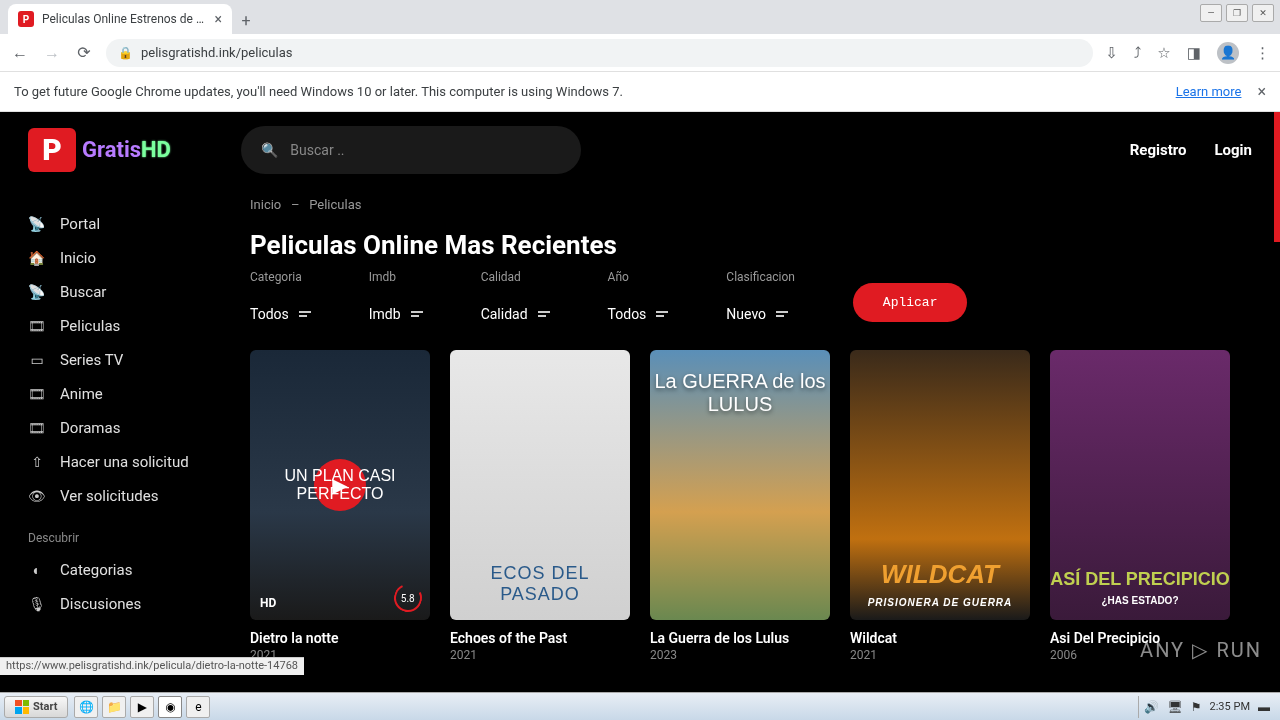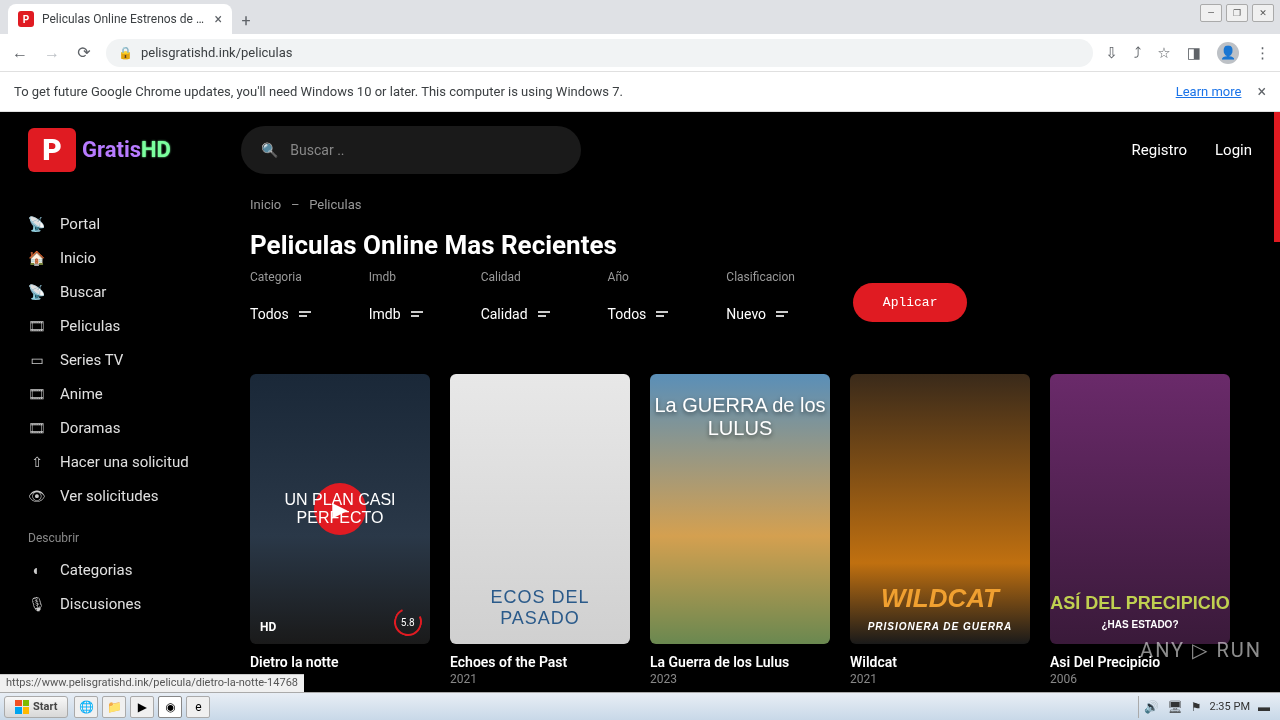--- a/index.html
+++ b/index.html
@@ -32,21 +32,21 @@
 
 .site { background: #000; color: #fff; height: 580px; overflow: hidden; position: relative; }
 .site-header { height: 75px; display: flex; align-items: center; padding: 0 28px; }
 .logo { display: flex; align-items: center; gap: 6px; }
 .logo-badge { width: 48px; height: 44px; background: #e01b22; border-radius: 6px; display: flex; align-items: center; justify-content: center; font-size: 30px; font-weight: 900; color: #fff; }
 .logo-text { font-size: 22px; font-weight: 700; }
 .logo-text .g1 { color: #b77bff; }
 .logo-text .g2 { color: #7bff9e; text-shadow: 0 0 2px #7bff9e; }
 .search-box { margin-left: 70px; width: 340px; height: 48px; background: #1a1a1a; border-radius: 24px; display: flex; align-items: center; padding: 0 20px; gap: 12px; color: #888; font-size: 14px; }
 .header-nav { margin-left: auto; display: flex; gap: 28px; font-size: 15px; }
-.header-nav span { cursor: pointer; }
+.header-nav span { cursor: pointer; font-weight: bold; }
 .red-line { position: absolute; right: 0; top: 0; width: 6px; height: 130px; background: #e01b22; }
 
 .site-body { display: flex; }
 .sidebar { width: 240px; padding: 20px 28px; }
 .sidebar-item { display: flex; align-items: center; gap: 14px; padding: 8px 0; font-size: 15px; color: #e0e0e0; cursor: pointer; }
 .sidebar-icon { width: 18px; text-align: center; font-size: 14px; color: #ccc; }
 .sidebar-heading { font-size: 12px; color: #888; margin: 18px 0 8px; }
 
 .main { flex: 1; padding: 10px 2px 0 10px; }
 .breadcrumb { font-size: 13px; color: #999; margin-bottom: 18px; }
@@ -57,21 +57,21 @@
 .filters { display: flex; gap: 58px; align-items: flex-end; margin-bottom: 28px; }
 .filter { }
 .filter-label { font-size: 12px; color: #999; margin-bottom: 22px; }
 .filter-value { font-size: 14px; color: #fff; display: flex; align-items: center; gap: 10px; cursor: pointer; }
 .sort-icon { display: inline-block; width: 12px; }
 .sort-icon::before { content: ""; display: block; width: 12px; height: 2px; background: #ccc; margin-bottom: 2px; }
 .sort-icon::after { content: ""; display: block; width: 8px; height: 2px; background: #ccc; }
 .apply-btn { background: #e01b22; color: #fff; border: none; padding: 12px 30px; border-radius: 22px; font-size: 13px; cursor: pointer; font-family: Liberation Mono, monospace; }
 
 .movie-grid { display: flex; gap: 20px; }
-.movie-card { width: 180px; cursor: pointer; margin-top: 24px; }
+.movie-card { width: 180px; cursor: pointer; }
 .poster { width: 180px; height: 270px; border-radius: 6px; position: relative; display: flex; align-items: center; justify-content: center; overflow: hidden; }
 .poster .play { width: 52px; height: 52px; background: #e01b22; border-radius: 50%; display: flex; align-items: center; justify-content: center; color: #fff; font-size: 20px; }
 .poster .hd-badge { position: absolute; left: 10px; bottom: 10px; font-size: 12px; font-weight: 700; color: #fff; }
 .poster .rating { position: absolute; right: 8px; bottom: 8px; width: 28px; height: 28px; border: 2px solid #e01b22; border-top-color: transparent; border-radius: 50%; display: flex; align-items: center; justify-content: center; font-size: 10px; transform: rotate(20deg); }
 .poster .rating span { transform: rotate(-20deg); }
 .movie-title { font-size: 14px; font-weight: 600; margin-top: 10px; color: #fff; }
 .movie-year { font-size: 12px; color: #888; margin-top: 2px; }
 
 .p0 { background: linear-gradient(180deg, #1a2838 0%, #2a3848 60%, #1a1a1a 100%); }
 .p1 { background: linear-gradient(180deg, #e8e8e8 0%, #d0d0d0 100%); }
@@ -81,21 +81,21 @@
 .poster-overlay-text { position: absolute; font-family: Impact, sans-serif; text-align: center; width: 100%; }
 .p1 .poster-overlay-text { bottom: 15px; color: #2a5a8a; font-size: 18px; letter-spacing: 1px; }
 .p2 .poster-overlay-text { top: 20px; color: #fff; font-size: 20px; text-shadow: 0 2px 4px rgba(0,0,0,0.5); }
 .p3 .poster-overlay-text { bottom: 30px; color: #f0a030; font-size: 26px; font-style: italic; font-weight: 900; }
 .p3 .poster-sub { bottom: 12px; color: #fff; font-size: 10px; letter-spacing: 1px; }
 .p4 .poster-overlay-text { bottom: 30px; color: #c0d050; font-size: 18px; font-weight: 900; }
 .p4 .poster-sub { bottom: 14px; color: #fff; font-size: 10px; }
 
 .anyrun-watermark { position: absolute; right: 18px; bottom: 30px; color: rgba(255,255,255,0.55); font-size: 20px; font-weight: 400; letter-spacing: 2px; display: flex; align-items: center; gap: 6px; pointer-events: none; }
 
-.status-link-bar { height: 18px; background: #f0f0f0; border-top: 1px solid #ccc; font-size: 11px; color: #555; padding: 1px 6px; position: absolute; bottom: 0; left: 0; }
+.status-link-bar { height: 18px; background: #f0f0f0; border-top: 1px solid #ccc; font-size: 11px; color: #555; padding: 1px 6px; position: absolute; bottom: 17px; left: 0; }
 
 
 .taskbar { height: 28px; background: linear-gradient(#e8eef5, #c8d8e8); border-top: 1px solid #aaa; display: flex; align-items: center; padding: 0 4px; position: relative; }
 .start-btn { height: 22px; padding: 0 10px; background: linear-gradient(#f8f8f8, #d8d8d8); border: 1px solid #aaa; border-radius: 3px; display: flex; align-items: center; gap: 4px; font-size: 11px; font-weight: 700; color: #444; cursor: pointer; }
 .win-flag { width: 14px; height: 14px; display: grid; grid-template: 1fr 1fr / 1fr 1fr; gap: 1px; }
 .win-flag div:nth-child(1) { background: #f25022; }
 .win-flag div:nth-child(2) { background: #7fba00; }
 .win-flag div:nth-child(3) { background: #00a4ef; }
 .win-flag div:nth-child(4) { background: #ffb900; }
 .task-icons { display: flex; gap: 4px; margin-left: 6px; }

